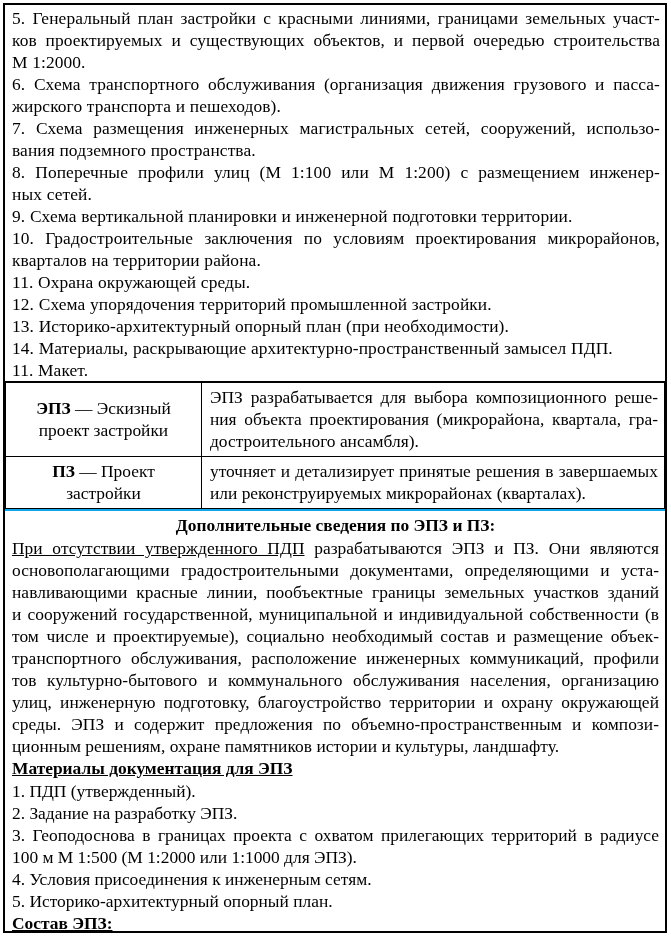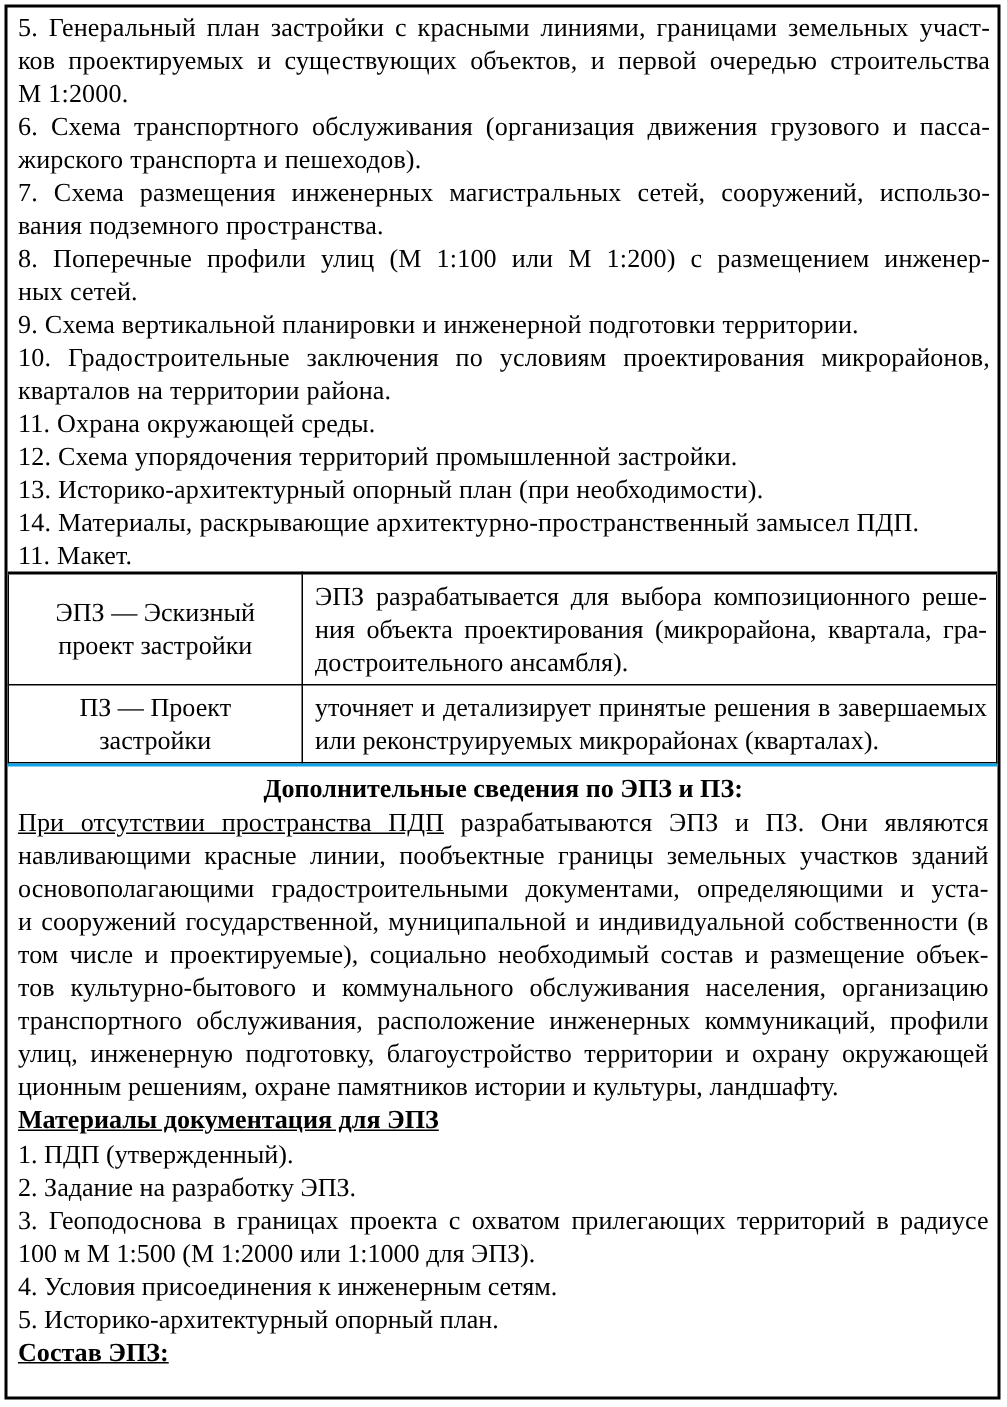--- a/index.html
+++ b/index.html
@@ -73,21 +73,21 @@
   .deftable td.desc {
     text-align: justify;
     text-justify: inter-word;
     font-size: 17.4px;
     line-height: 22px;
     vertical-align: top;
     padding-left: 8px;
     padding-right: 6px;
   }
   .deftable td.term .abbr {
-    font-weight: normal;
+    font-weight: bold;
     text-align: center;
   }
   .deftable td.desc .lastline { text-align: left; }
 
   
   .extra {
     border-top: 2px solid #0ea5e9;
     padding: 2px 6px 0 7px;
     box-sizing: border-box;
   }
@@ -213,28 +213,29 @@
           </td>
         </tr>
       </tbody>
     </table>
 
     <div class="extra">
 
       <div class="section-head">Дополнительные сведения по ЭПЗ и ПЗ:</div>
 
       <p class="para">
-        <span style="display: block; text-align-last: justify;"><span class="u" style="display: inline; text-align-last: justify;">При отсутствии пространства ПДП</span><span style="display: inline; text-align-last: justify;"> разрабатываются ЭПЗ и ПЗ. Они являются</span></span>
+        <span style="display: block; text-align-last: justify;"><span class="u" style="display: inline; text-align-last: justify;">При отсутствии утвержденного ПДП</span><span style="display: inline; text-align-last: justify;"> разрабатываются ЭПЗ и ПЗ. Они являются</span></span>
+        <span style="display: block; text-align-last: justify;">основополагающими градостроительными документами, определяющими и уста-</span>
         <span style="display: block; text-align-last: justify;">навливающими красные линии, пообъектные границы земельных участков зданий</span>
-        <span style="display: block; text-align-last: justify;">основополагающими градостроительными документами, определяющими и уста-</span>
         <span style="display: block; text-align-last: justify;">и сооружений государственной, муниципальной и индивидуальной собственности (в</span>
         <span style="display: block; text-align-last: justify;">том числе и проектируемые), социально необходимый состав и размещение объек-</span>
+        <span style="display: block; text-align-last: justify;">транспортного обслуживания, расположение инженерных коммуникаций, профили</span>
         <span style="display: block; text-align-last: justify;">тов культурно-бытового и коммунального обслуживания населения, организацию</span>
-        <span style="display: block; text-align-last: justify;">транспортного обслуживания, расположение инженерных коммуникаций, профили</span>
         <span style="display: block; text-align-last: justify;">улиц, инженерную подготовку, благоустройство территории и охрану окружающей</span>
+        <span style="display: block; text-align-last: justify;">среды. ЭПЗ и содержит предложения по объемно-пространственным и компози-</span>
         <span class="lastline" style="display: block; text-align-last: left;">ционным решениям, охране памятников истории и культуры, ландшафту.</span>
       </p>
 
       <div>
         <div>
           <span class="sub-head">Материалы документация для ЭПЗ</span>
         </div>
 
         <p class="numline">
           <span>1. ПДП (утвержденный).</span>

